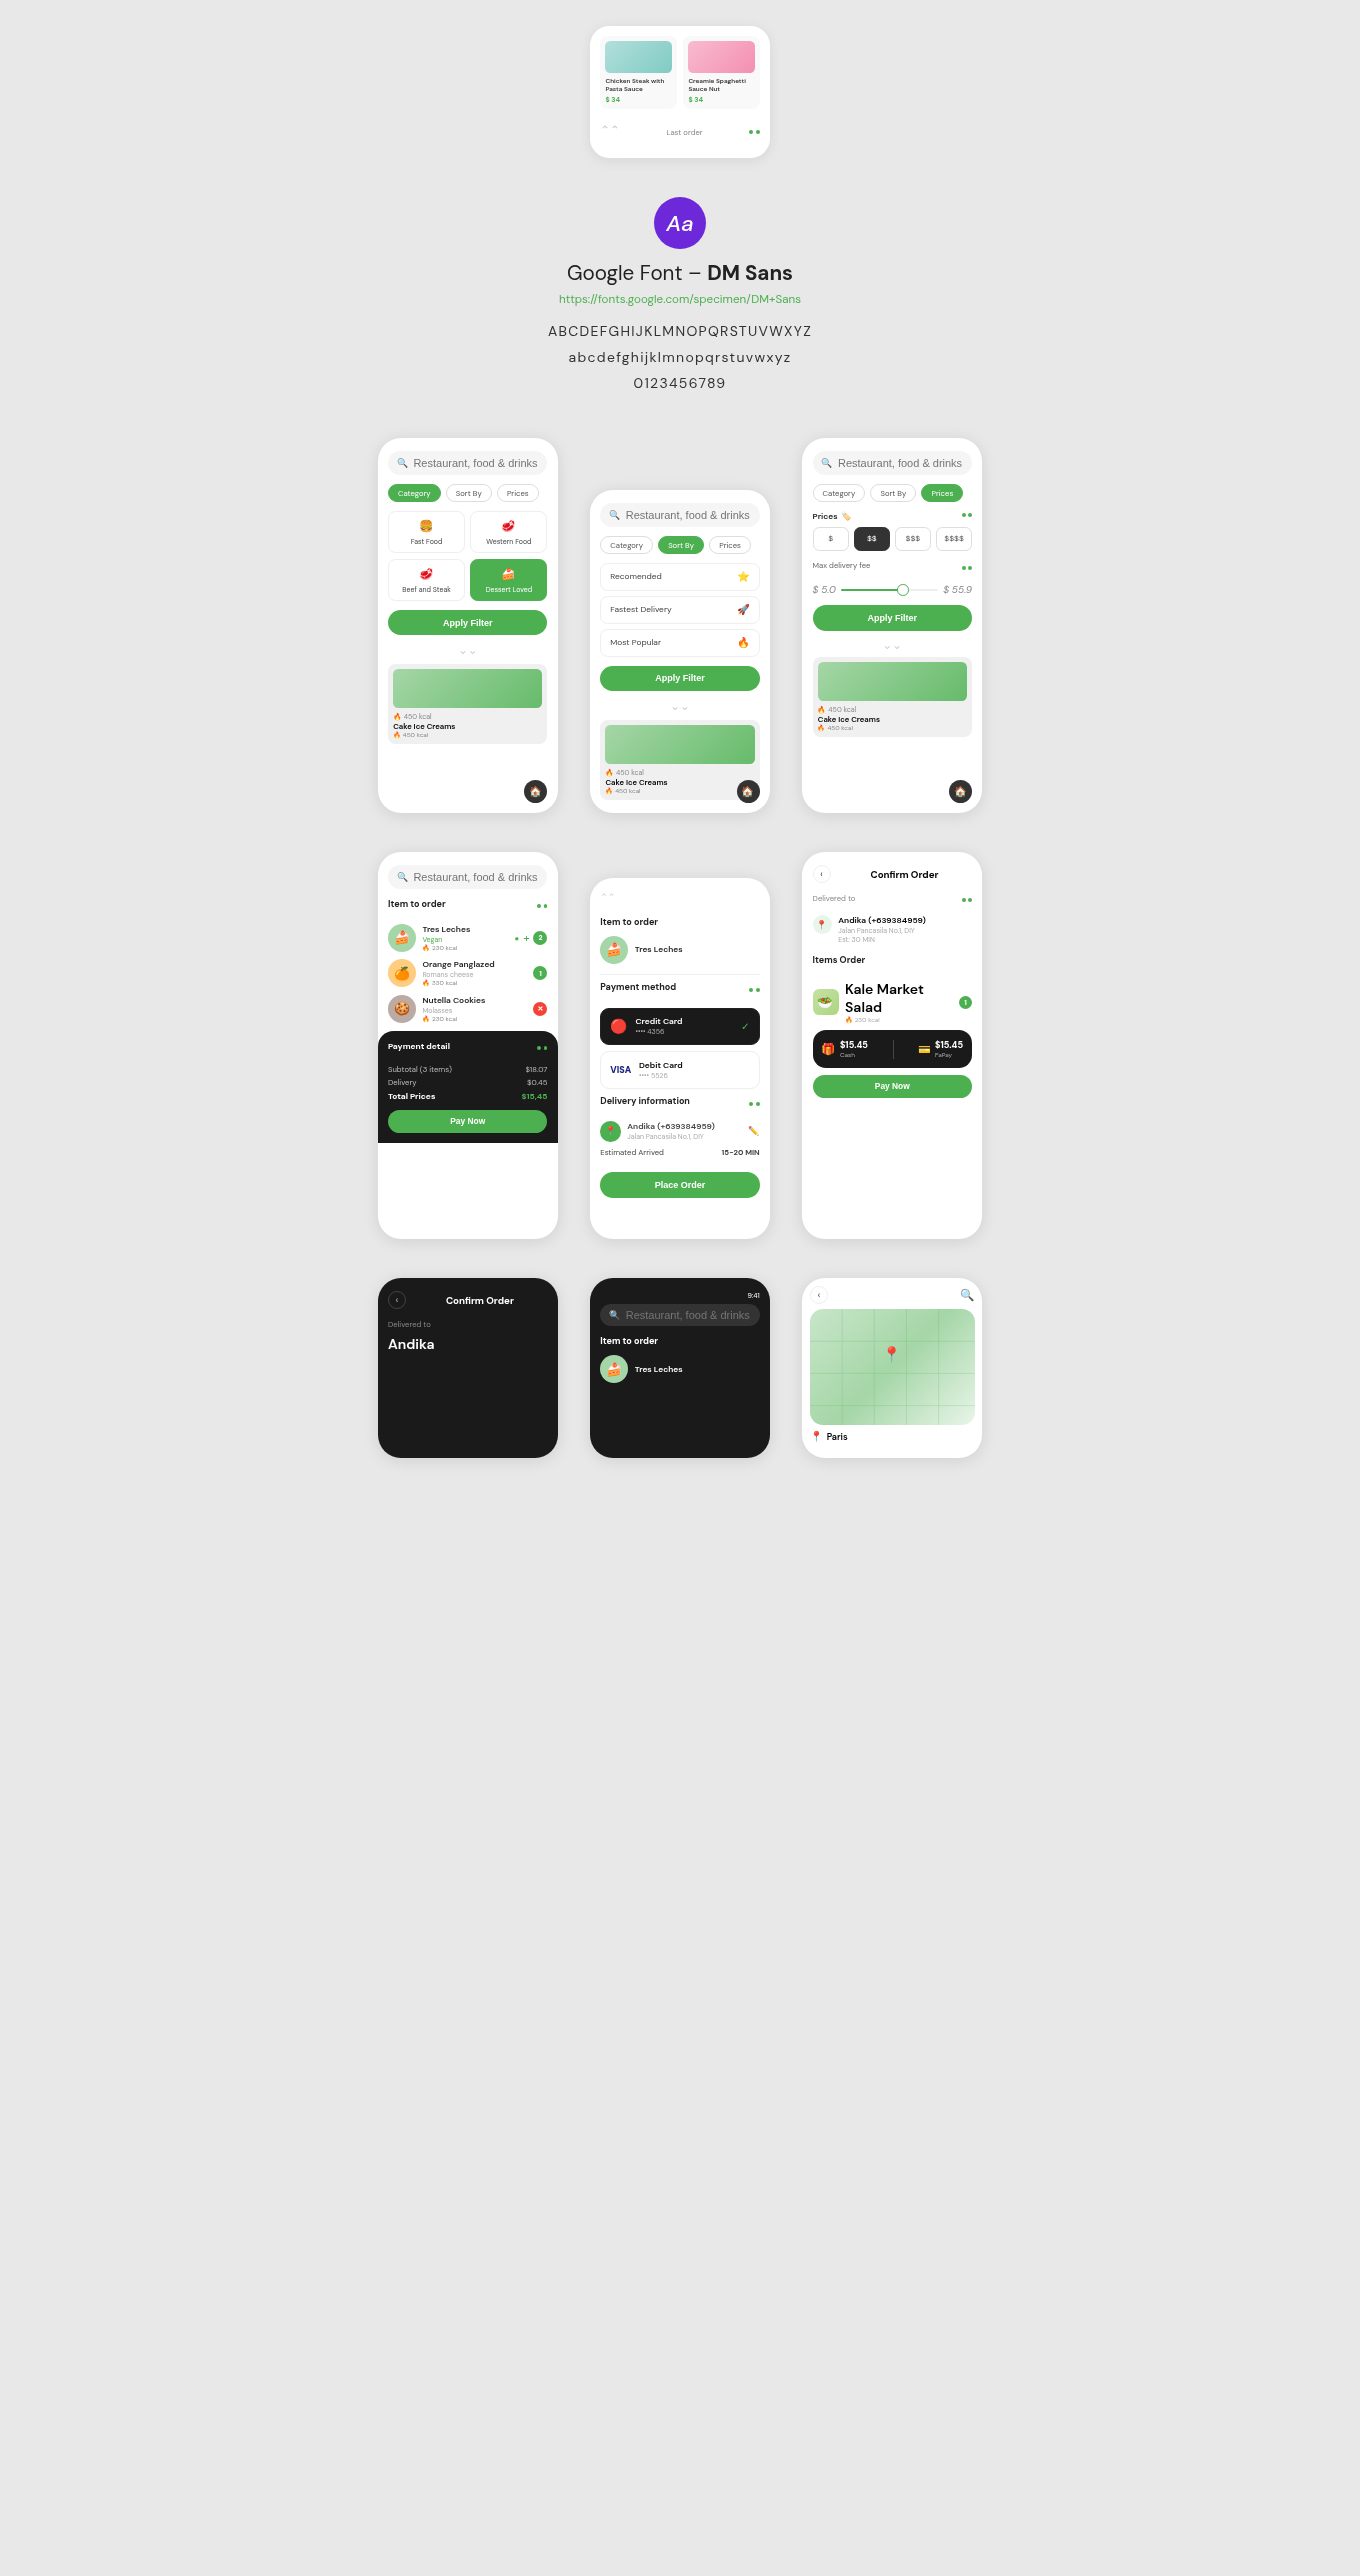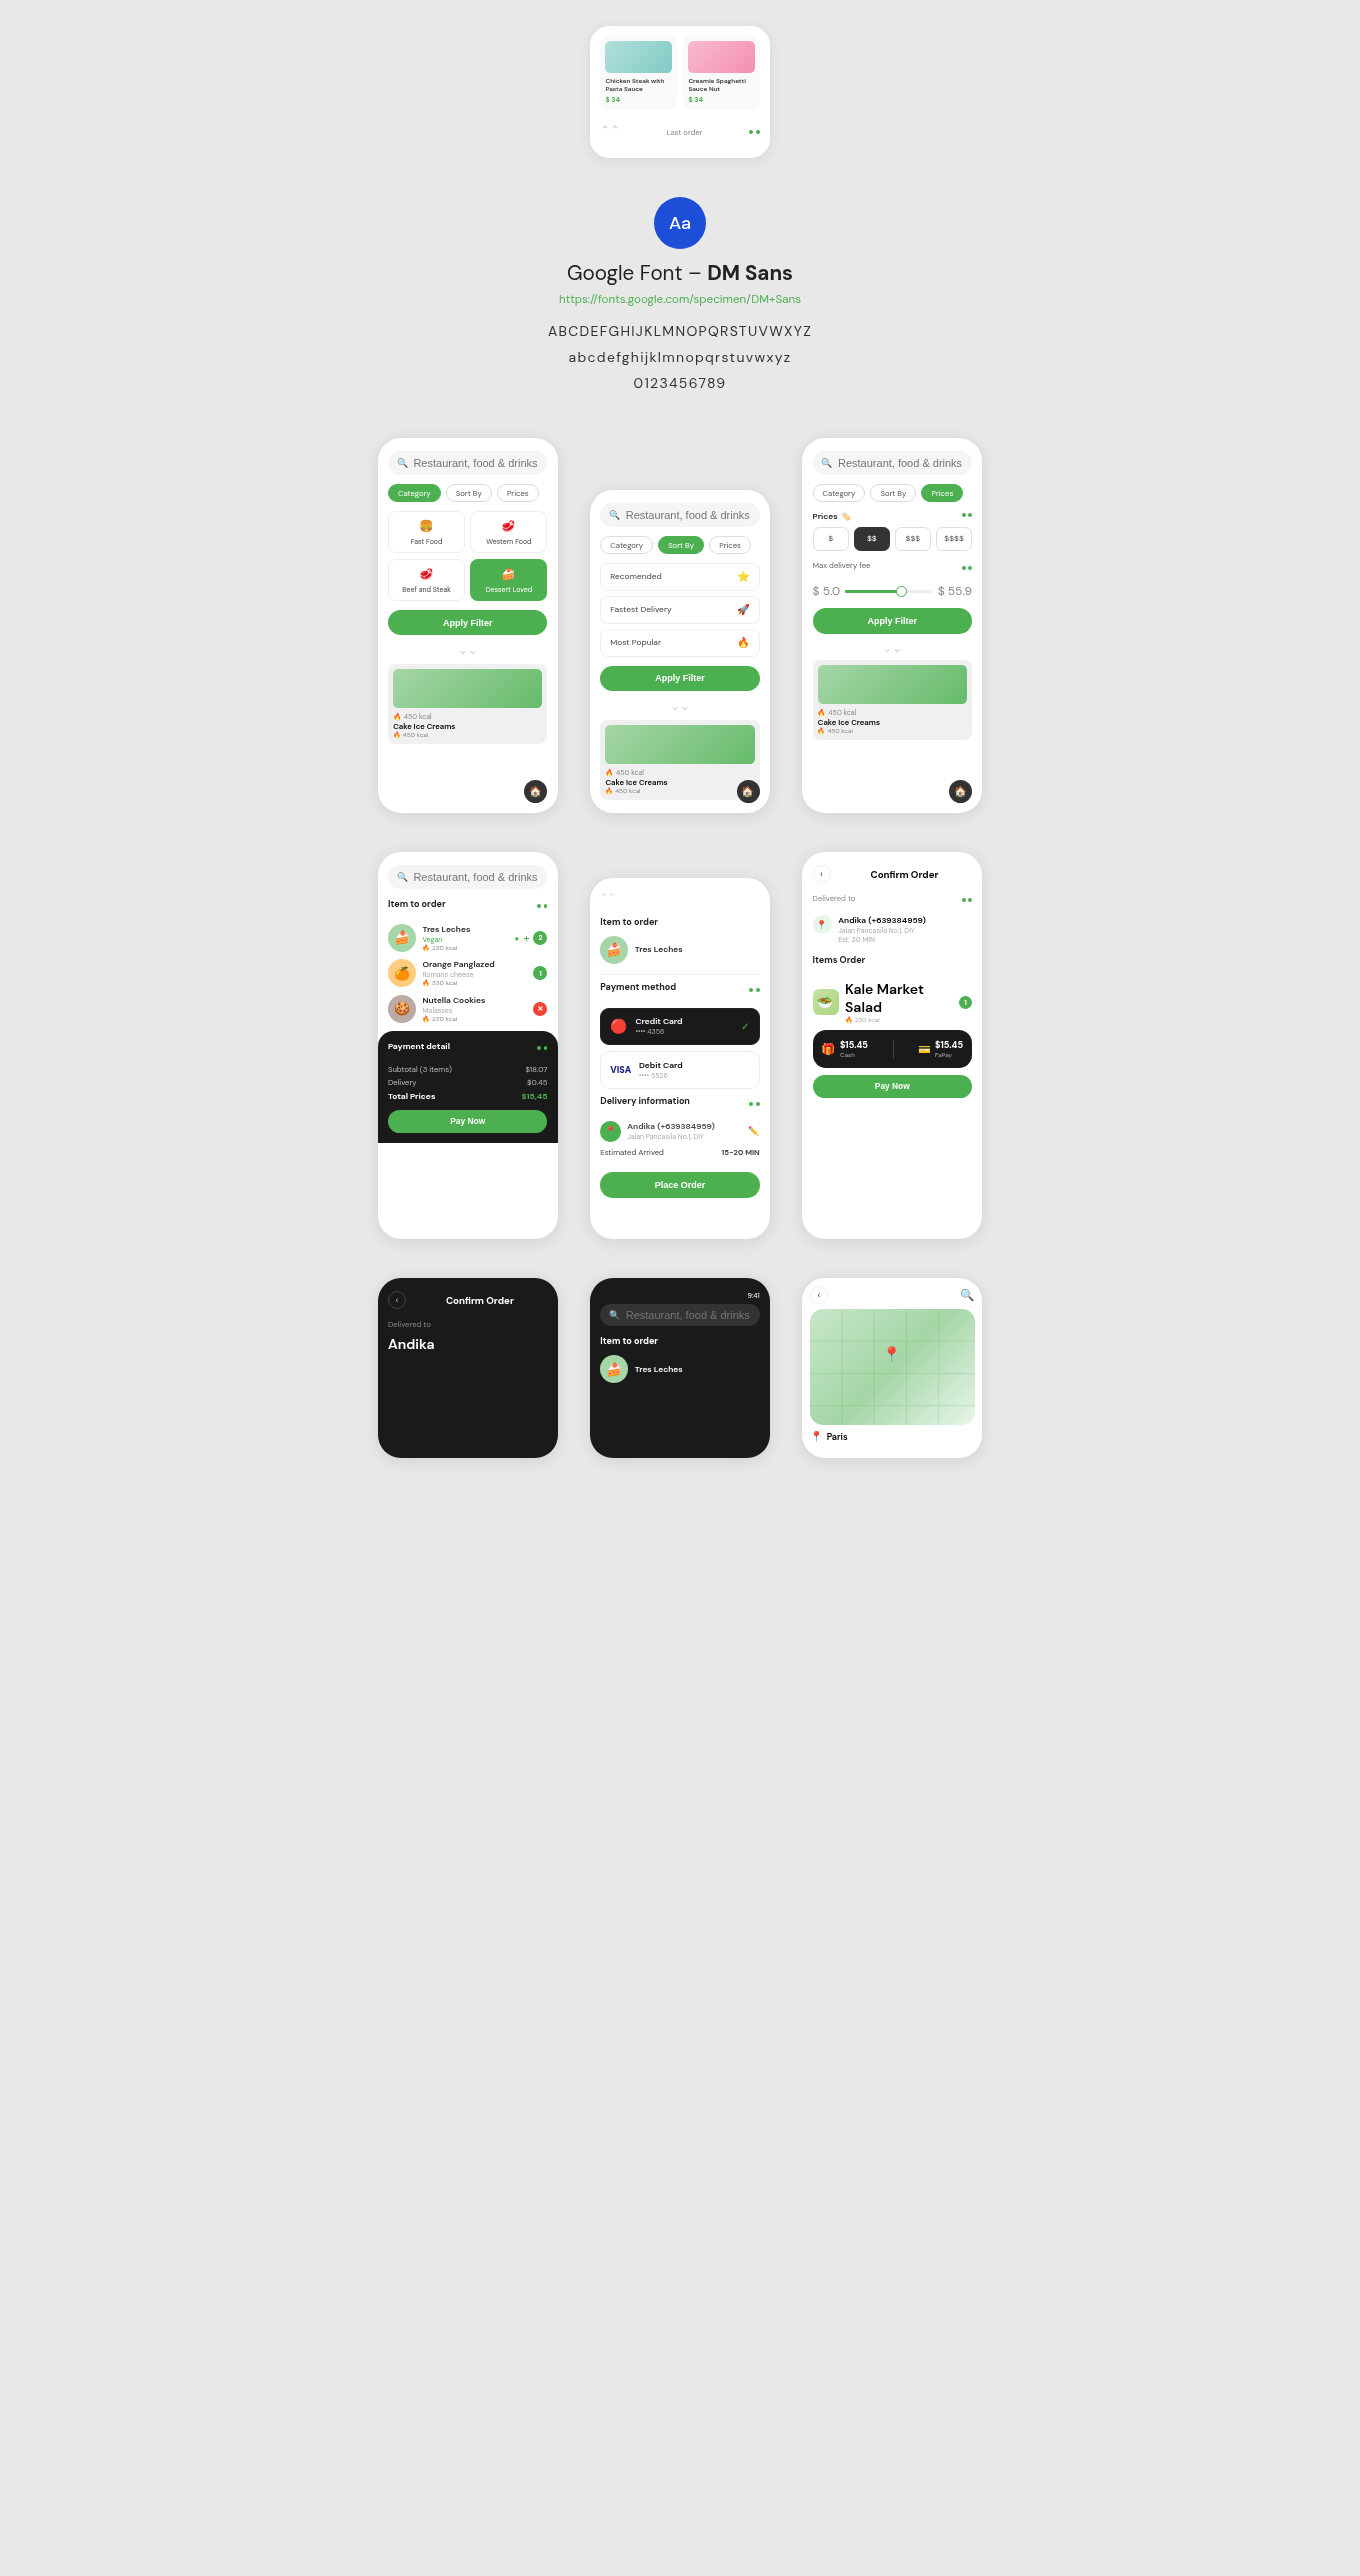--- a/index.html
+++ b/index.html
@@ -24,28 +24,29 @@
     .font-section {
       display: flex;
       flex-direction: column;
       align-items: center;
       margin-bottom: 39px;
     }
     .font-circle {
       width: 52px;
       height: 52px;
       border-radius: 50%;
-      background: #1d4ed8;
+      background: #6d28d9;
       display: flex;
       align-items: center;
       justify-content: center;
       color: white;
-      font-size: 18px;
+      font-size: 22px;
       font-weight: 500;
       margin-bottom: 10.3px;
+      font-style: italic;
     }
     .font-title {
       font-size: 20.6px;
       color: #222;
       margin-bottom: 5.2px;
     }
     .font-title strong { font-weight: 700; }
     .font-link {
       color: #4caf50;
       font-size: 11.6px;
@@ -253,21 +254,21 @@
     }
     .slider-thumb {
       width: 11.6px; height: 11.6px;
       border-radius: 50%;
       background: white;
       border: 1.9px solid #4caf50;
       position: absolute;
       top: -4.5px;
       left: 58%;
     }
-    .slider-val { font-size: 12px; color: #888; }
+    .slider-val { font-size: 10px; color: #888; font-style: italic; }
 
     
     .section-title {
       font-size: 9px;
       font-weight: 700;
       color: #222;
       margin-bottom: 7.7px;
     }
     .order-item {
       display: flex;

